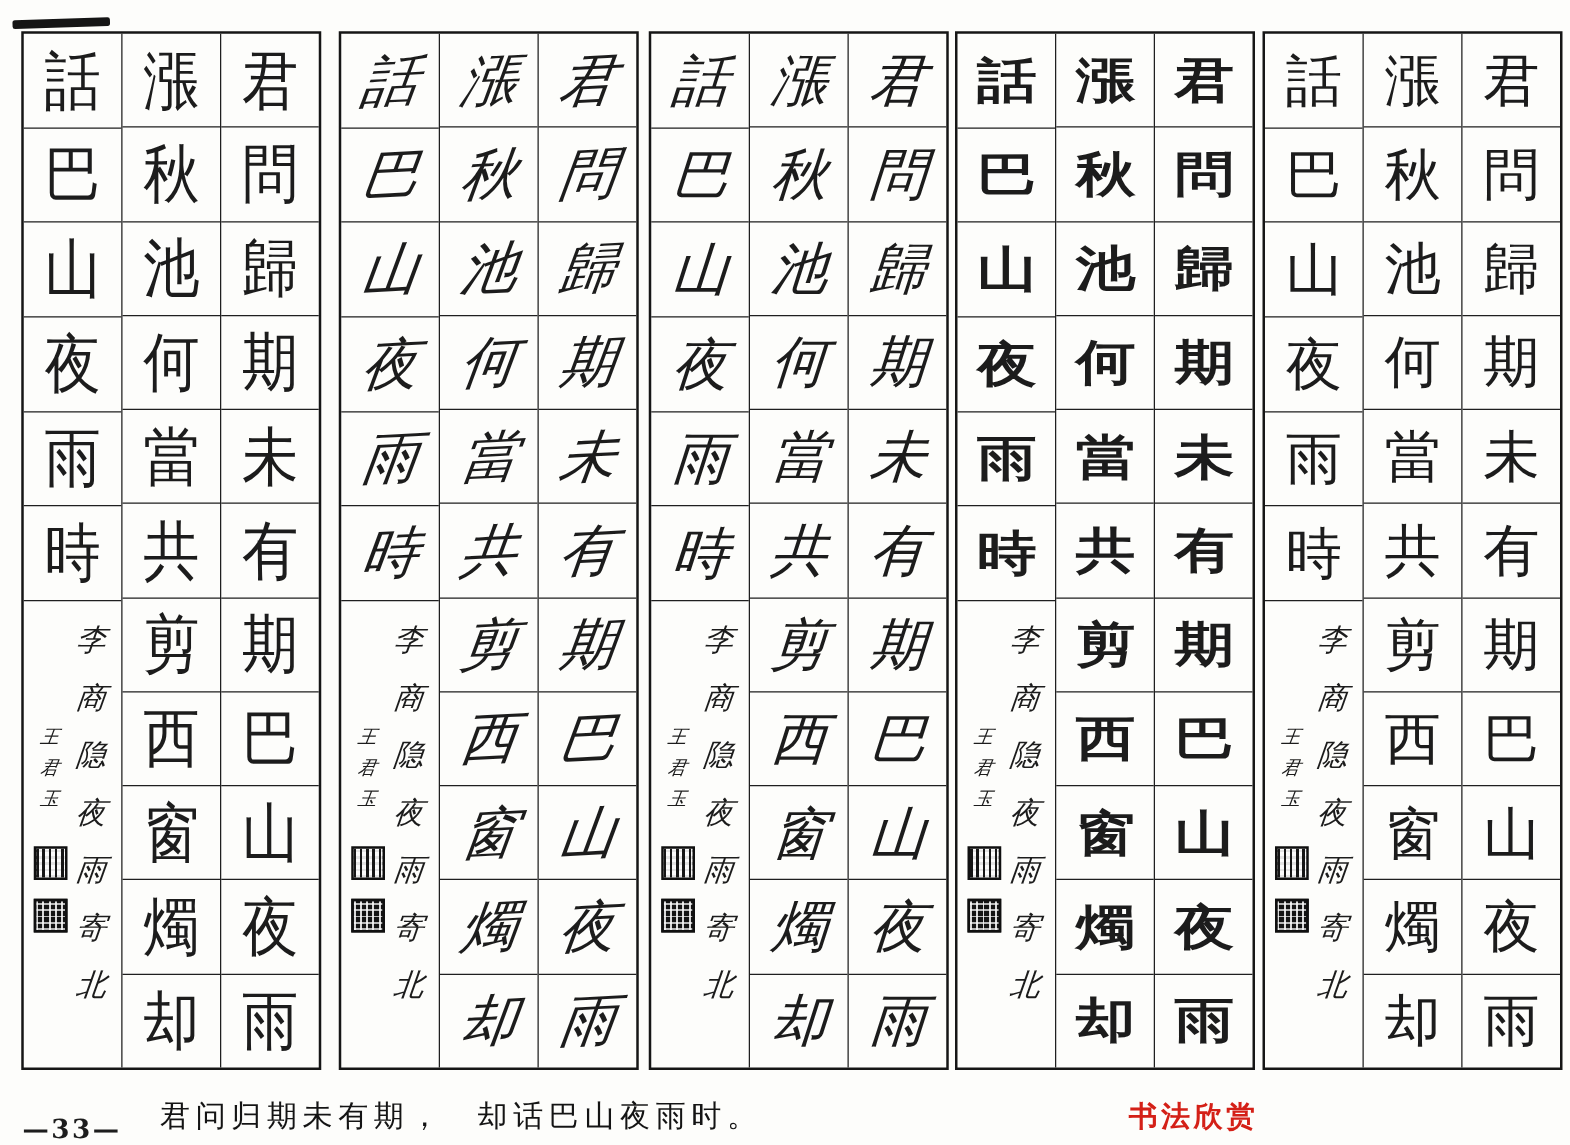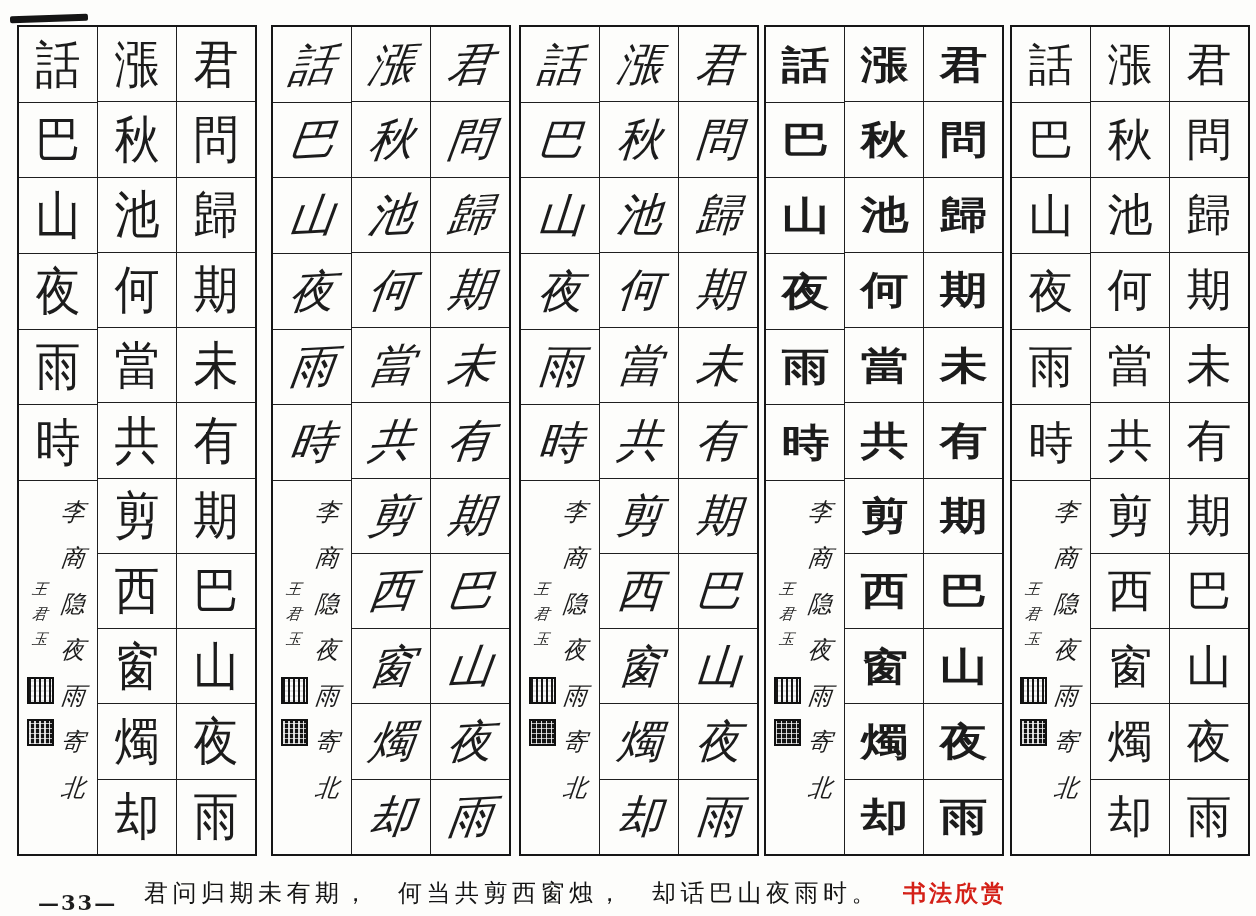--- a/index.html
+++ b/index.html
@@ -53,25 +53,25 @@
   .seal.dark{
     background:
       repeating-linear-gradient(90deg,rgba(250,250,250,.85) 0 1.5px, transparent 1.5px 5px),
       repeating-linear-gradient(0deg,rgba(250,250,250,.7) 0 1.5px, #141414 1.5px 5px),
       #141414;
   }
   
   .caption{
     position:absolute; left:128px; top:877px; display:flex; gap:26px;
     font-size:24px; letter-spacing:4.5px; font-weight:500; color:#141414;
-    white-space:nowrap; z-index:1;margin-left:16px;
+    white-space:nowrap; z-index:1;
   }
   .page-number{
     position:absolute; left:18px; top:890px; font-size:21px;
-    letter-spacing:2px; font-weight:600; color:#1d1d1d;margin-left:20px;
+    letter-spacing:2px; font-weight:600; color:#1d1d1d;
   }
   .watermark-site{
     position:absolute; left:903px; top:878px; font-size:23px; font-weight:700;
     letter-spacing:3px; z-index:2; white-space:nowrap;
   }
   .watermark-url{
     position:absolute; left:998px; top:930px; font-size:31px; font-weight:500;
     letter-spacing:1px; z-index:2; white-space:nowrap;
   }
   
@@ -644,21 +644,20 @@
           </div>
           <div class="cell last">
             <span class="glyph">雨</span>
           </div>
         </div>
       </div>
     </div>
 
   <div class="caption">
       <span>君问归期未有期，</span>
-      <span>何当共剪西窗烛，</span>
       <span>却话巴山夜雨时。</span>
     </div>
 
   <div class="page-number">—33—</div>
 
   <div class="watermark-site" style="color: rgb(212, 32, 23);">书法欣赏</div>
   <div class="watermark-url" style="color: rgb(212, 32, 23);">www.yac8.com</div>
 </div>
 
 </body></html>

